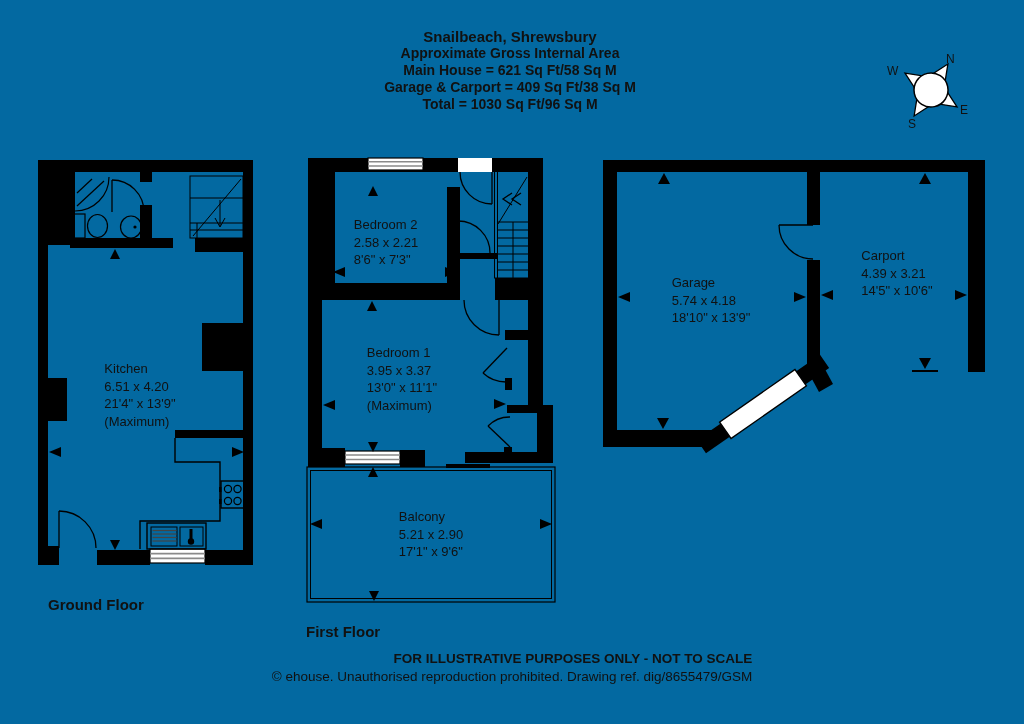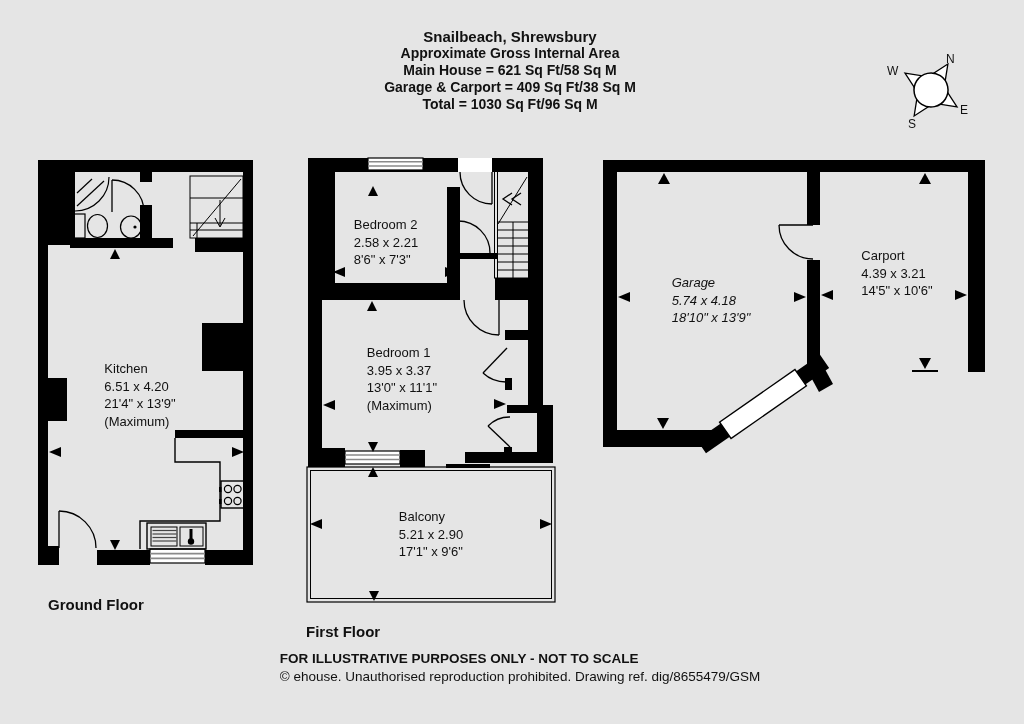--- a/index.html
+++ b/index.html
@@ -1,26 +1,26 @@
 <!DOCTYPE html>
 <html><head>
 <meta charset="utf-8">
 <style>
   html,body{margin:0;padding:0;background:#fff;}
-  .canvas{position:relative;width:1024px;height:724px;background:#e5e5e5;
+  .canvas{position:relative;width:1024px;height:724px;background:#0369a1;
           font-family:"Liberation Sans", sans-serif;color:#111;overflow:hidden;}
   svg{position:absolute;left:0;top:0;}
   .lbl{position:absolute;transform:translateX(-50%);
        font-size:13px;line-height:17.5px;white-space:nowrap;}
   .title-block{position:absolute;left:510px;top:28px;transform:translateX(-50%);
        text-align:center;font-weight:bold;font-size:14px;line-height:17px;white-space:nowrap;}
   .title-block .big{font-size:15px;}
   .floor-lbl{position:absolute;font-weight:bold;font-size:15px;white-space:nowrap;}
   .footer-block{position:absolute;left:512px;top:650px;transform:translateX(-50%);
-       text-align:left;font-size:13.5px;line-height:17.5px;white-space:nowrap;margin-left:8px;}
+       text-align:right;font-size:13.5px;line-height:17.5px;white-space:nowrap;}
   .footer-block .b{font-weight:bold;}
   .compass-letter{position:absolute;font-size:12px;}
 </style>
 </head>
 <body>
 
 <div class="canvas">
 
   <svg width="1024" height="724" viewBox="0 0 1024 724">
 
@@ -280,21 +280,21 @@
     <div>13'0" x 11'1"</div>
     <div>(Maximum)</div>
   </div>
 
   <div class="lbl" style="left:431px;top:508px;">
     <div>Balcony</div>
     <div>5.21 x 2.90</div>
     <div>17'1" x 9'6"</div>
   </div>
 
-  <div class="lbl" style="left:711px;top:274px;font-style:italic;">
+  <div class="lbl" style="left:711px;top:274px;">
     <div>Garage</div>
     <div>5.74 x 4.18</div>
     <div>18'10" x 13'9"</div>
   </div>
 
   <div class="lbl" style="left:897px;top:247px;">
     <div>Carport</div>
     <div>4.39 x 3.21</div>
     <div>14'5" x 10'6"</div>
   </div>

